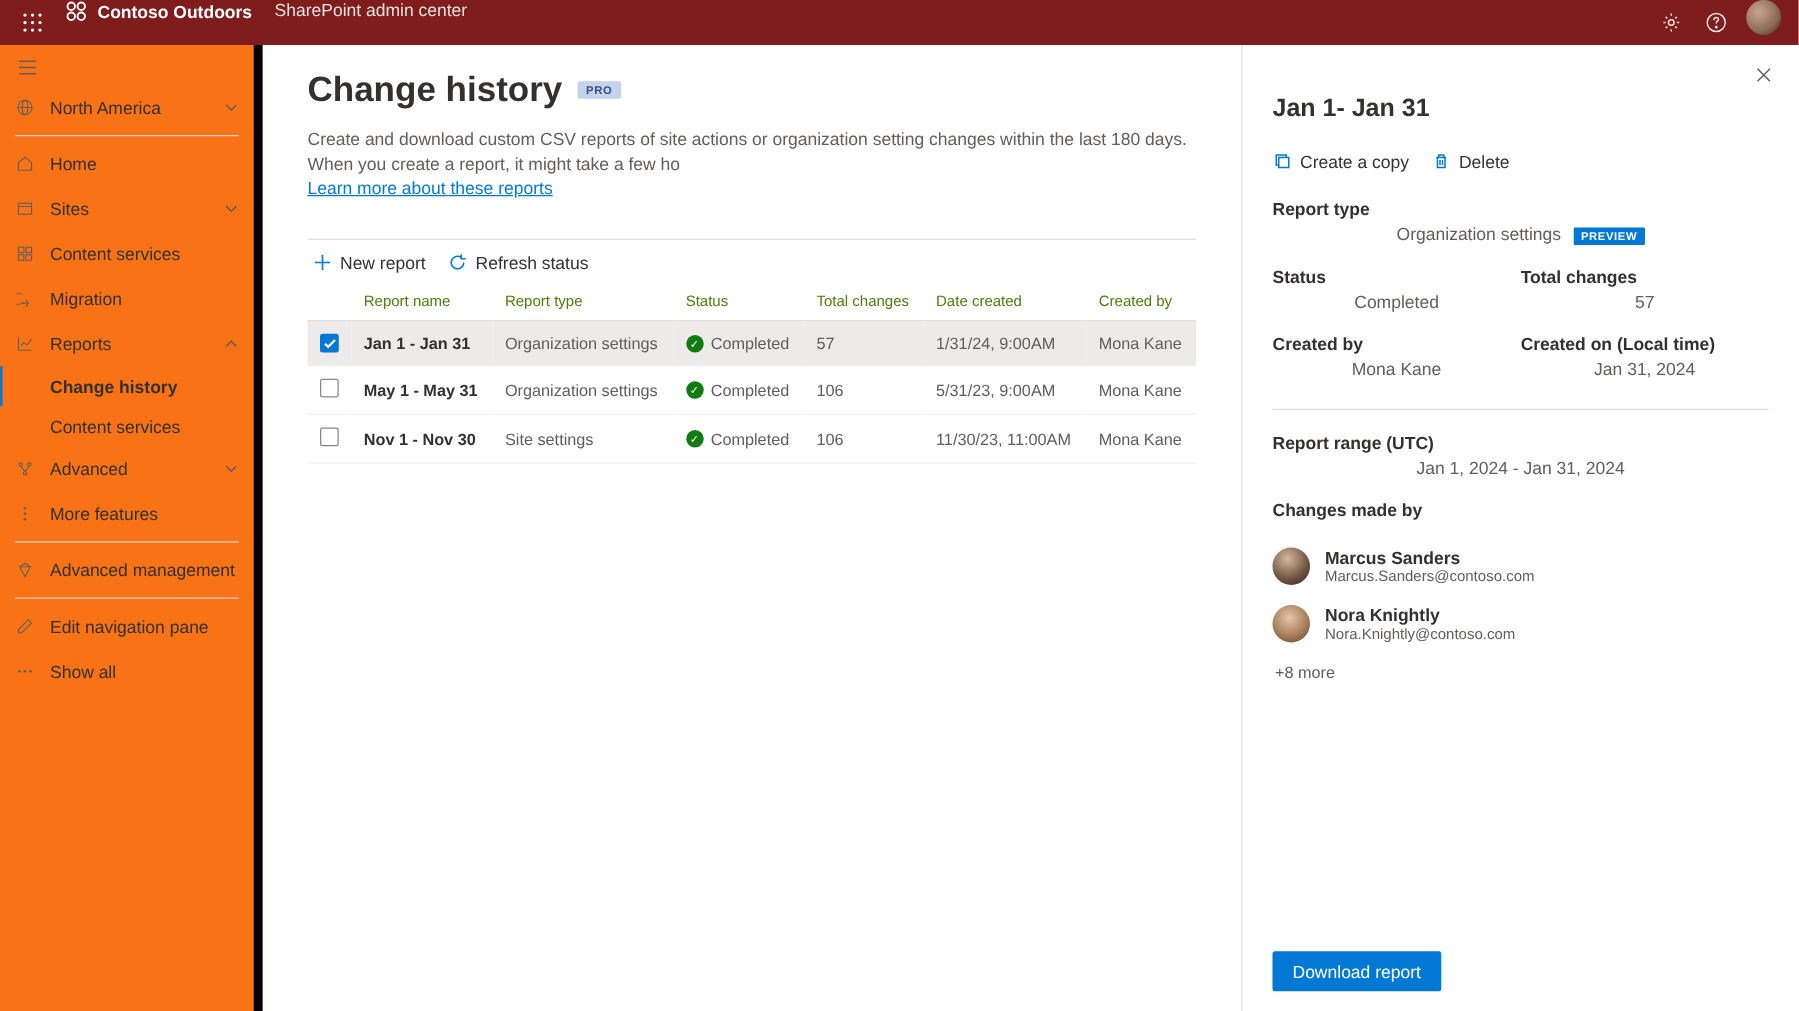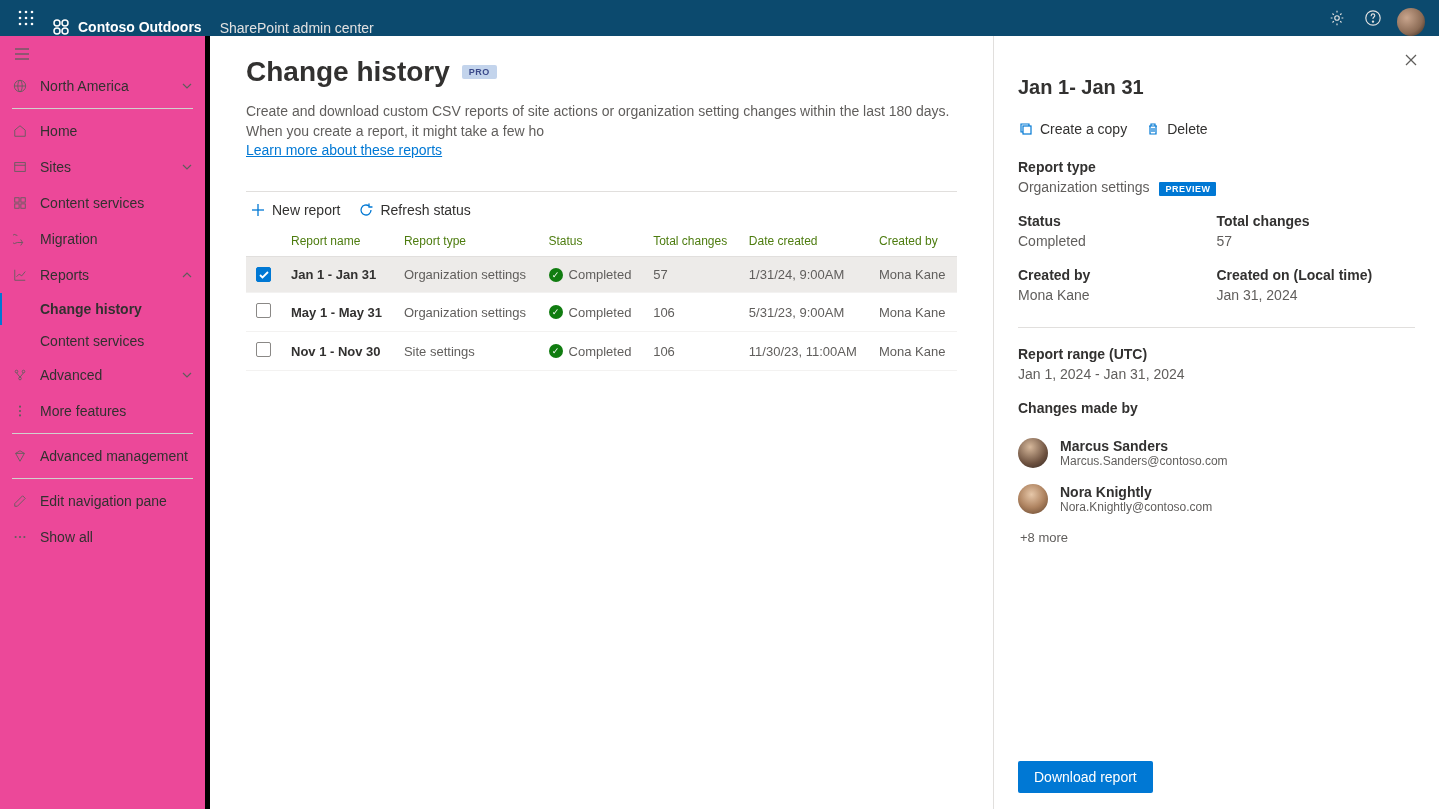--- a/index.html
+++ b/index.html
@@ -1,30 +1,30 @@
 <!DOCTYPE html>
 <html><head>
 <meta charset="utf-8">
 <style>
   * { box-sizing: border-box; margin: 0; padding: 0; }
   body { font-family: "Segoe UI", -apple-system, BlinkMacSystemFont, sans-serif; font-size: 14px; color: #323130; background: #fff; overflow: hidden; }
   
   
-  .header { height: 36px; background: #0c4a6e; color: #fff; display: flex; align-items: flex-end; padding: 0 8px; }
+  .header { height: 36px; background: #7f1d1d; color: #fff; display: flex; align-items: flex-start; padding: 0 8px; }
   .waffle { width: 36px; height: 36px; display: flex; align-items: center; justify-content: center; cursor: pointer; }
   .brand { display: flex; align-items: center; gap: 8px; margin-left: 8px; font-weight: 600; }
   .brand-icon svg { display: block; }
   .app-title { margin-left: 18px; font-weight: 400; font-size: 14px; color: #e1e1e1; }
   .spacer { flex: 1; }
   .hdr-icon { width: 36px; height: 36px; display:flex;align-items:center;justify-content:center;cursor:pointer;color:#e1e1e1; }
   .avatar { width: 28px; height: 28px; border-radius: 50%; background: radial-gradient(circle at 35% 35%, #c9a58d 0%, #8b6b55 60%, #2a1f17 100%); margin: 0 6px; }
 
   
   .shell { display: flex; height: calc(100vh - 36px); }
-  .sidebar { width: 210px; background: #ec4899; border-right: 5px solid #000000; padding: 4px 0; overflow-y:auto; }
+  .sidebar { width: 210px; background: #f97316; border-right: 7px solid #000000; padding: 4px 0; overflow-y:auto; }
   .main { flex: 1; display:flex; overflow:hidden; }
   .content { flex: 1; padding: 20px 36px; overflow:auto; }
   .panel { width: 446px; border-left: 1px solid #e1dfdd; background:#fff; display:flex; flex-direction:column; padding: 16px 24px; position:relative; }
 
   
   .hamburger { width: 36px; height: 28px; display:flex;align-items:center;justify-content:center;cursor:pointer;color:#605e5c;margin-left:4px; }
   .nav-item { display:flex; align-items:center; height:36px; padding: 0 12px; cursor:pointer; font-size:14px; color:#323130; gap:12px; }
   .nav-icon { width:16px;height:16px;display:flex;align-items:center;justify-content:center;color:#605e5c;flex:none; }
   .nav-label { flex:1; }
   .chev { width:12px;height:12px;display:flex;align-items:center;justify-content:center;color:#605e5c; }
@@ -55,21 +55,21 @@
   .status-dot { width:14px;height:14px;border-radius:50%;background:#107c10;display:flex;align-items:center;justify-content:center;color:#fff;font-size:9px; }
   th.chkcol, td.chkcol { width:26px; }
 
   
   .panel-close { position:absolute; top:12px; right:16px; cursor:pointer; color:#605e5c; width:24px;height:24px;display:flex;align-items:center;justify-content:center; }
   .panel-title { font-size:20px; font-weight:600; margin-top:24px; margin-bottom:22px; }
   .panel-cmds { display:flex; gap:18px; margin-bottom:22px; }
   .pcmd { display:flex;align-items:flex-end;gap:6px;cursor:pointer;color:#323130;font-size:14px; }
   .pcmd .picon { color:#0078d4;width:16px;height:16px;display:flex;align-items:center;justify-content:center; }
   .field-label { font-size:14px; font-weight:600; color:#323130; margin-bottom:4px; }
-  .field-val { font-size:14px; color:#605e5c; }
+  .field-val { font-size:14px; color:#605e5c;text-align:center; }
   .field-row { margin-bottom:18px; }
   .two-col { display:flex; }
   .two-col > div { flex:1; }
   .badge-prev { font-size:9px; background:#0078d4; color:#fff; padding:2px 6px; border-radius:1px; font-weight:600; letter-spacing:0.5px; margin-left:6px; }
   .panel-divider { height:1px; background:#e1dfdd; margin:6px 0 18px; }
   .person { display:flex;align-items:center;gap:12px;margin-bottom:16px; }
   .person-av { width:30px;height:30px;border-radius:50%; }
   .p1 { background: radial-gradient(circle at 40% 30%, #d6b89b 0%, #6e5240 60%, #302520 100%); }
   .p2 { background: radial-gradient(circle at 45% 35%, #e6c7a9 0%, #b08562 50%, #5e3f28 100%); }
   .person-name { font-size:14px;font-weight:600;color:#323130; }

